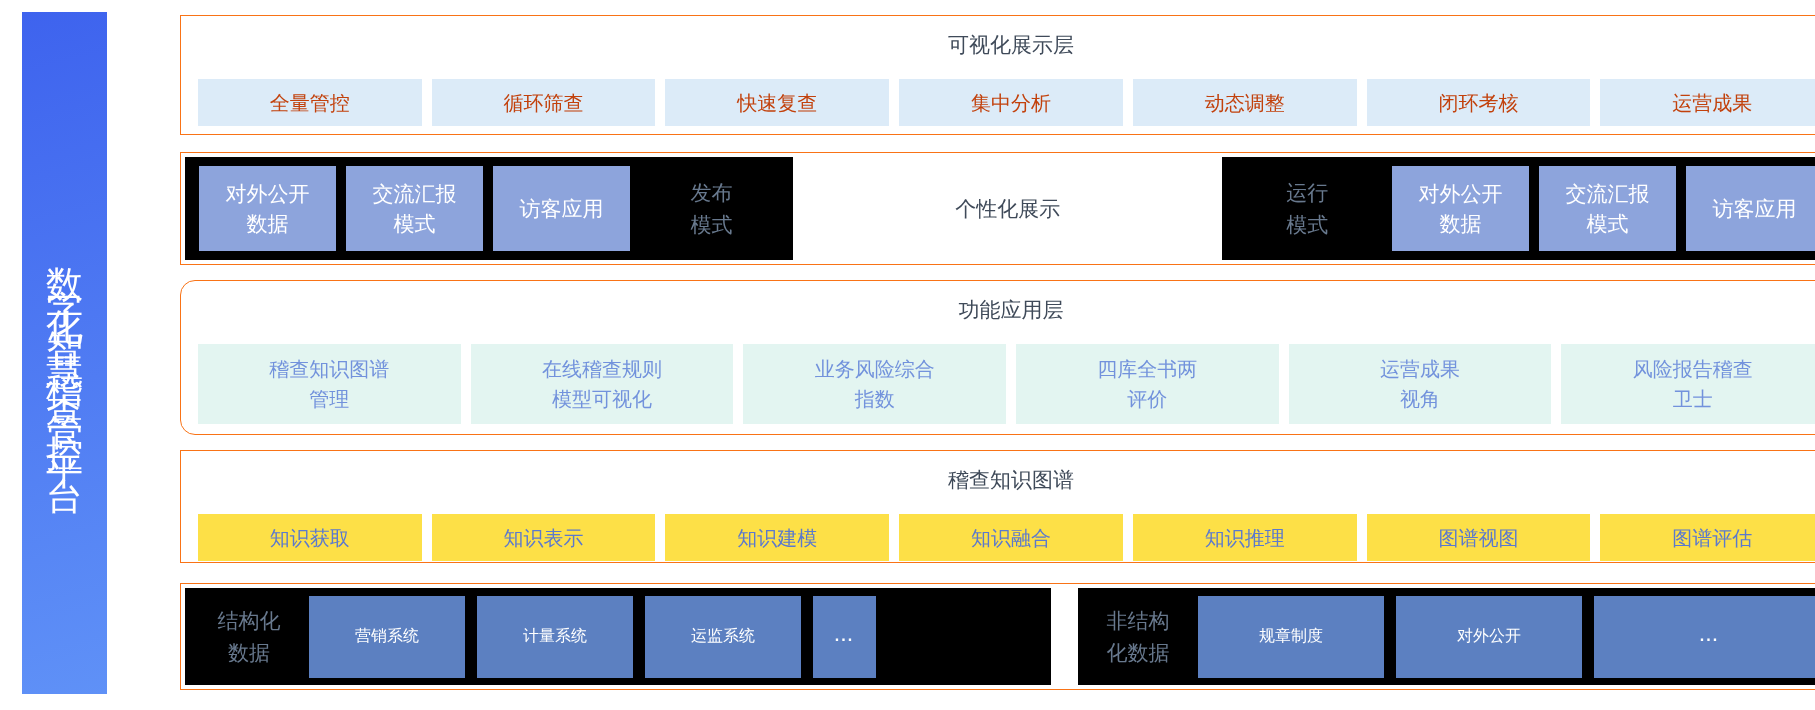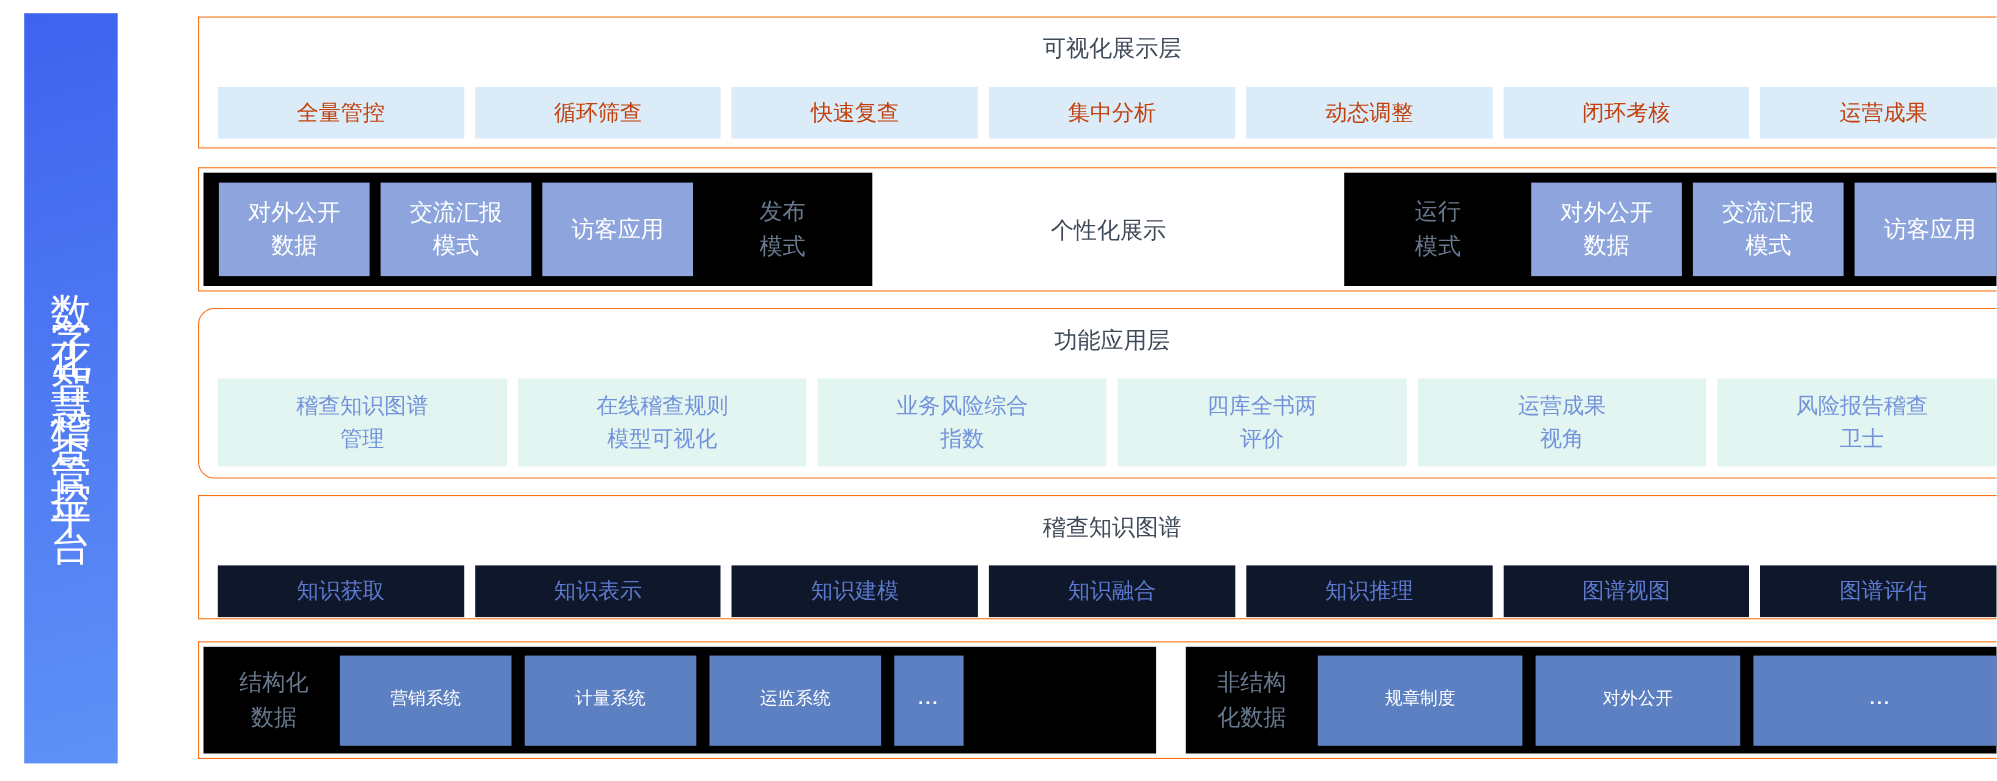--- a/index.html
+++ b/index.html
@@ -31,21 +31,21 @@
     padding-top:17px;line-height:24px;
   }
   .chips{display:flex;gap:10px;padding:0 17px;margin-top:22px;}
   .chip{
     flex:1;display:flex;align-items:center;justify-content:center;
     font-size:20px;height:47px;text-align:center;white-space:pre-line;
     line-height:1.5;
   }
   .chip.light-blue{background:#dcebf8;color:#c2410c;}
   .chip.mint{background:#e3f5f1;color:#7292dc;height:80px;}
-  .chip.lavender{background:#0f172a;color:#5b79ce;}
+  .chip.lavender{background:#fde047;color:#5b79ce;}
 
   .row1{height:120px;margin-bottom:17px;}
   .row3{height:155px;margin-bottom:15px;border-radius:15px;}
   .row4{height:113px;margin-bottom:20px;}
 
   
   .row2{height:113px;margin-bottom:15px;display:flex;padding:4px;}
   .panel{
     background:#000000;display:flex;align-items:center;gap:10px;
     box-sizing:border-box;height:100%;

